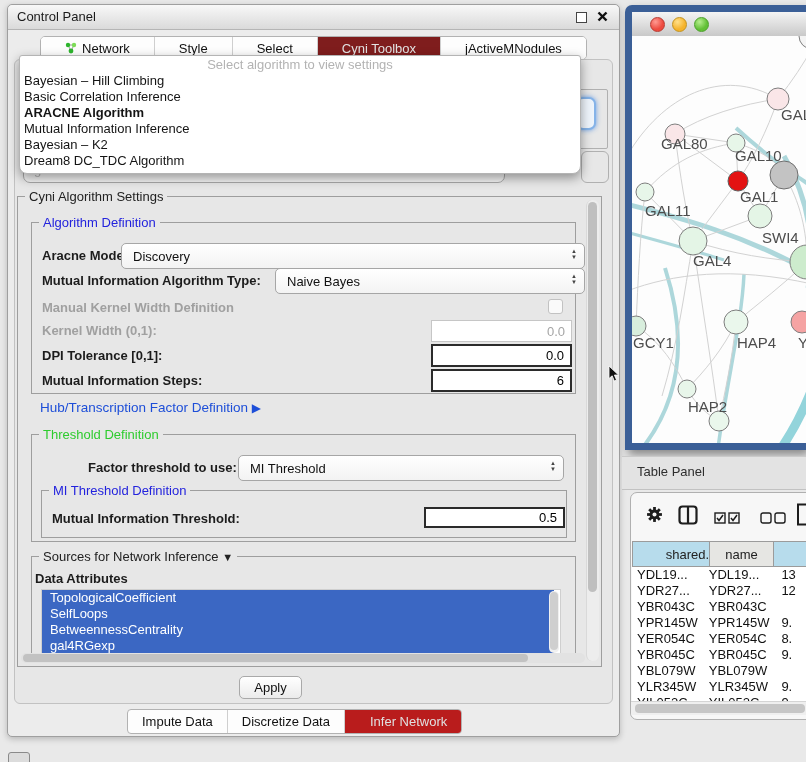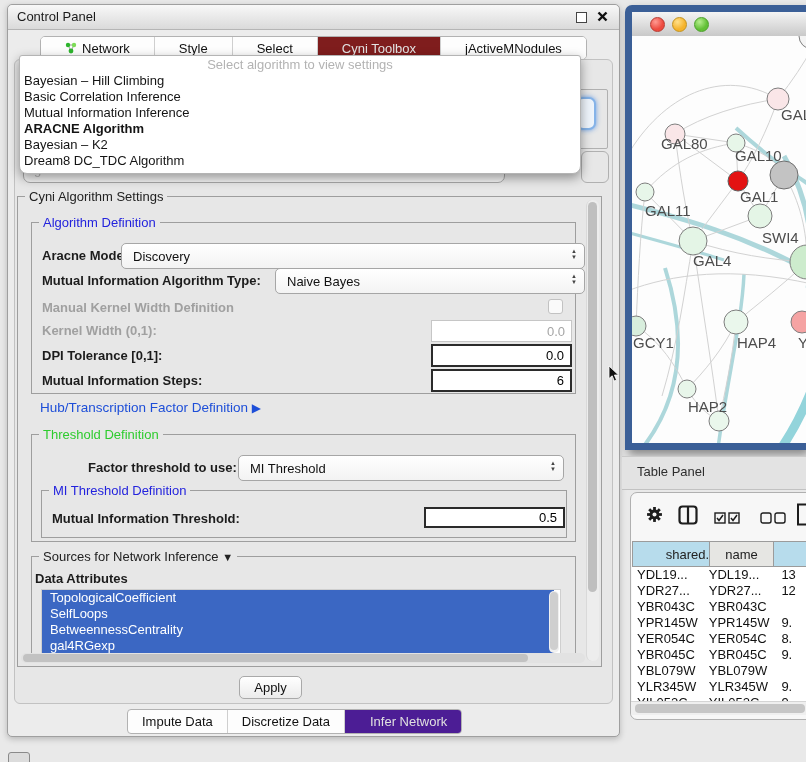--- a/index.html
+++ b/index.html
@@ -75,21 +75,21 @@
   .attr-vsb{position:absolute;right:1px;top:1px;width:10px;height:62px;background:#f0f0f0;border-radius:5px;}
   .attr-vsb .thumb{position:absolute;left:1px;top:1px;width:8px;height:58px;background:#cfcfcf;border-radius:4px;}
 
   .apply-btn{position:absolute;left:231px;top:671px;width:61px;height:21px;border:1px solid #a9a9a9;border-radius:5px;
     background:linear-gradient(#ffffff,#ebebeb);text-align:center;line-height:21px;font-size:13px;color:#111;}
 
   .bottom-tabs{position:absolute;left:119px;top:704px;display:flex;border:1px solid #b2b2b2;border-radius:4px;
     overflow:hidden;background:#fdfdfd;height:23px;}
   .btab{display:flex;align-items:center;padding:0 14px;font-size:13px;color:#111;border-left:1px solid #cfcfcf;}
   .btab:first-child{border-left:none}
-  .btab.selected{background:#4c1d95;color:#e0e0e0;padding-left:25px;}
+  .btab.selected{background:#b91c1c;color:#e0e0e0;padding-left:25px;}
 
   .corner-btn{position:absolute;left:8px;top:752px;width:20px;height:16px;border:1px solid #8a8a8a;border-radius:3px;background:#dcdcdc;}
 
   
   .net-window{position:absolute;left:625px;top:5px;width:181px;height:445px;background:#3b5f97;
     border-radius:7px 0 0 0;box-shadow:3px 5px 10px rgba(0,0,0,.42);}
   .net-titlebar{position:absolute;left:7px;top:7px;right:0;height:24px;
     background:linear-gradient(#f4f4f4,#c9c9c9);border-bottom:1px solid #9a9a9a;}
   .light{position:absolute;top:5px;width:13px;height:13px;border-radius:50%;}
   .light.red{left:18px;background:radial-gradient(circle at 35% 30%,#ff9a92,#ed4b40 60%);border:1px solid #b93a31;}
@@ -170,22 +170,22 @@
 
   <div class="frag-combo">gal4filtered.sif default node</div>
   <div class="frag-group"></div>
   <div class="frag-bluebtn"></div>
   <div class="frag-group2"></div>
 
   <div class="popup">
     <div class="popup-header">Select algorithm to view settings</div>
     <div class="popup-item">Bayesian – Hill Climbing</div>
     <div class="popup-item">Basic Correlation Inference</div>
+    <div class="popup-item bold">ARACNE Algorithm</div>
     <div class="popup-item">Mutual Information Inference</div>
-    <div class="popup-item bold">ARACNE Algorithm</div>
     <div class="popup-item">Bayesian – K2</div>
     <div class="popup-item">Dream8 DC_TDC Algorithm</div>
   </div>
 
   <div class="group" style="left:9px;top:191px;width:583px;height:469px;">
     <span class="gtitle">Cyni Algorithm Settings</span>
 
     <div class="vsb" style="right:2px;top:3px;width:12px;height:461px;">
       <div class="thumb" style="top:2px;height:390px;"></div>
     </div>

